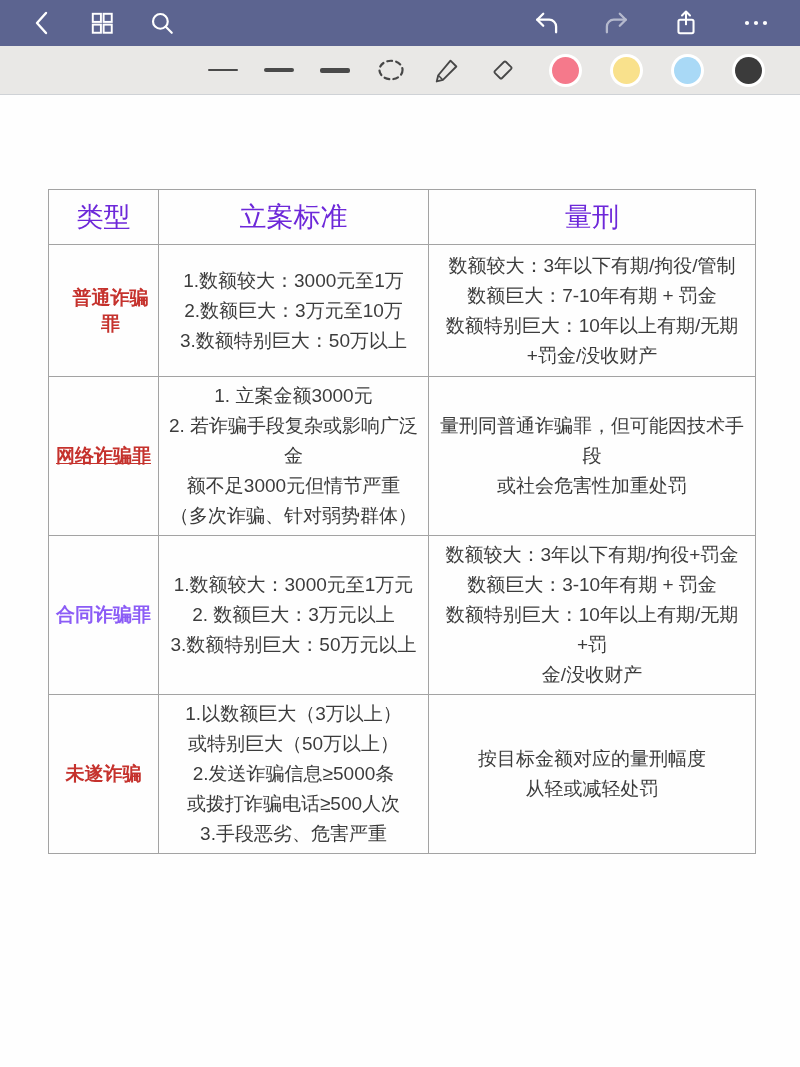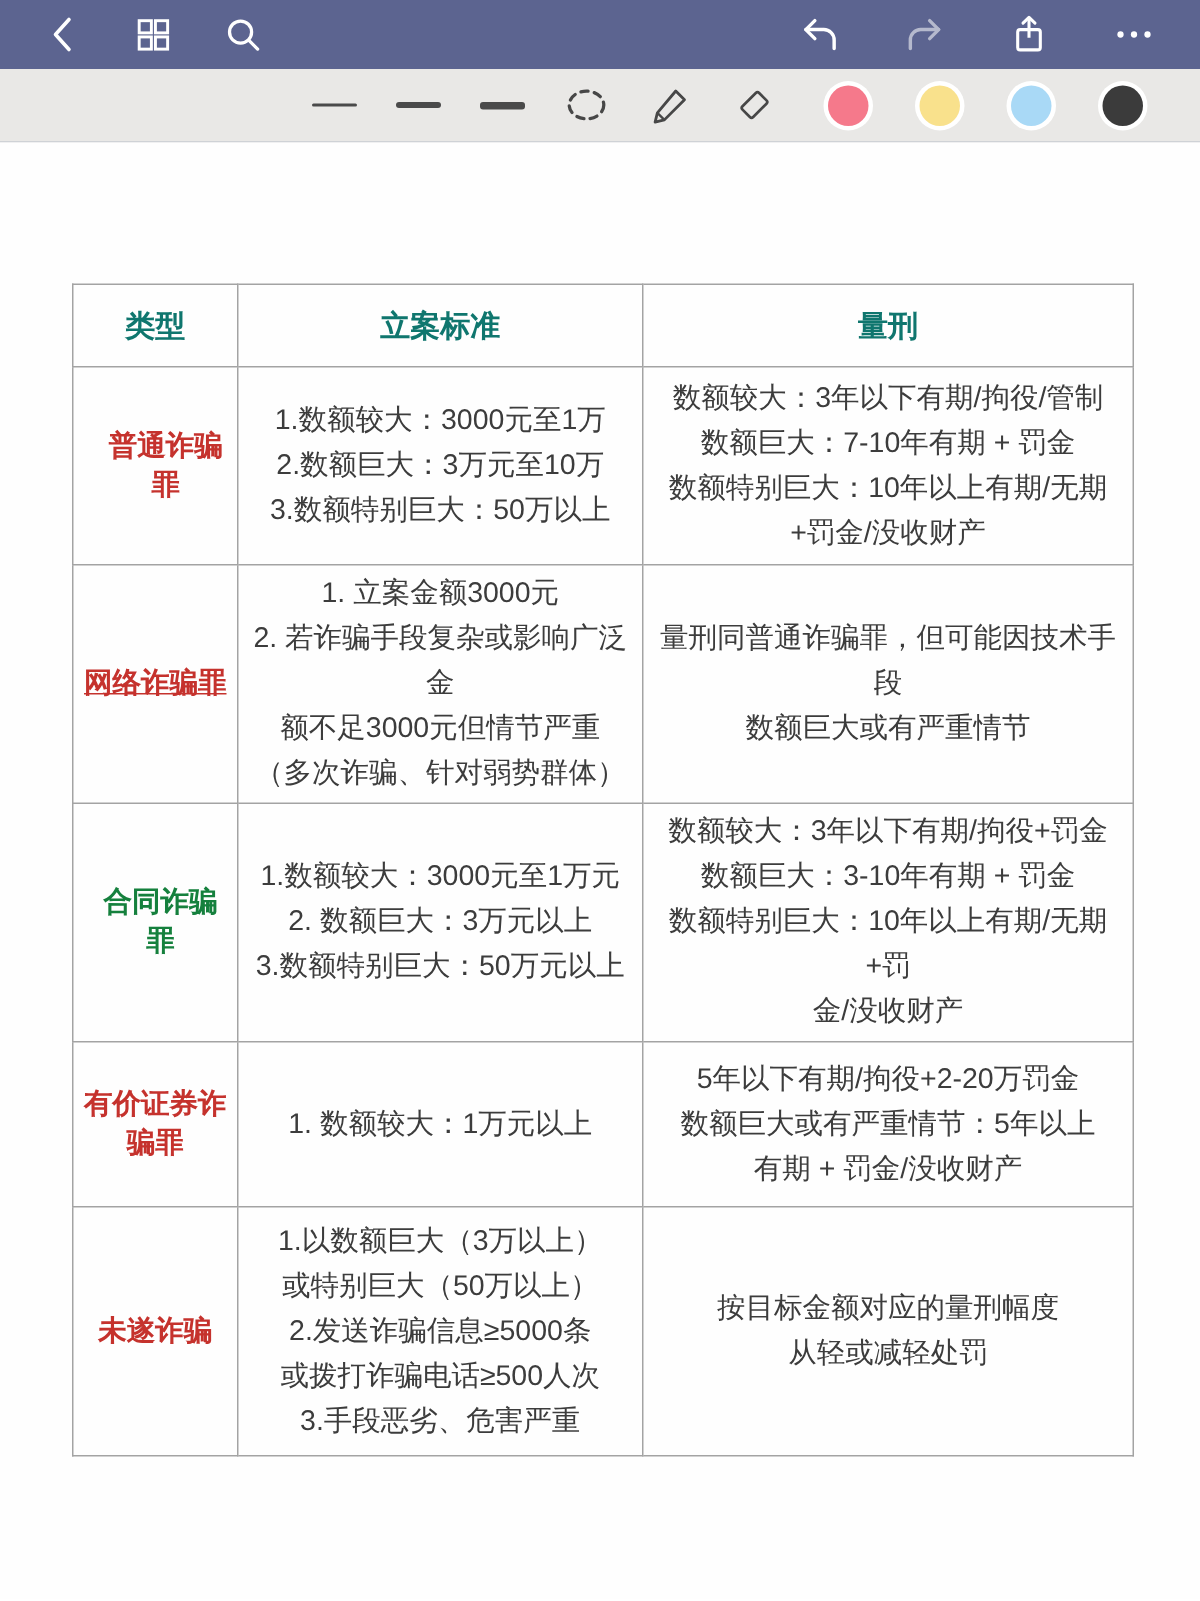--- a/index.html
+++ b/index.html
@@ -35,21 +35,21 @@
   .title { text-align:center; font-size:75px; font-weight:900; letter-spacing:3px;
     line-height:1.3; white-space:nowrap; font-family:"DejaVu Serif","Liberation Serif",serif; }
   .title .t-black { color:#151515; }
 
   
   .tbl-wrap { margin:50px 45px 0 48px; }
   table { width:707px; border-collapse:collapse; table-layout:fixed; }
   th, td { border:1px solid #a3a3a3; text-align:center; vertical-align:middle;
     white-space:pre-line; }
   thead tr { height:55px; }
-  th { font-size:20px; font-weight:bold; color:#0f766e; }
+  th { font-size:27px; font-weight:normal; color:#6d28d9; }
   td { font-size:19px; color:#3c3c3c; line-height:30px; padding:4px 6px; }
   td.type { font-weight:bold; font-size:19px; line-height:26px; }
   tbody tr:nth-child(1){ height:132px; }
   tbody tr:nth-child(2){ height:156px; }
   tbody tr:nth-child(3){ height:154px; }
   tbody tr:nth-child(4){ height:110px; }
   tbody tr:nth-child(5){ height:166px; }
 </style>
 </head>
 <body>
@@ -167,38 +167,31 @@
 数额特别巨大：10年以上有期/无期
 +罚金/没收财产</td>
           </tr>
           <tr>
             <td class="type" style="color: rgb(197, 50, 45); text-decoration: underline;">网络诈骗罪</td>
             <td class="std">1. 立案金额3000元
 2. 若诈骗手段复杂或影响广泛金
 额不足3000元但情节严重
 （多次诈骗、针对弱势群体）</td>
             <td class="sent">量刑同普通诈骗罪，但可能因技术手段
-数额巨大或有严重情节</td>
-          </tr>
-          <tr>
-            <td class="type" style="color: #15803d; padding-left: 13px;">合同诈骗罪</td>
+或社会危害性加重处罚</td>
+          </tr>
+          <tr>
+            <td class="type" style="color: #8b5cf6;">合同诈骗罪</td>
             <td class="std">1.数额较大：3000元至1万元
 2. 数额巨大：3万元以上
 3.数额特别巨大：50万元以上</td>
             <td class="sent">数额较大：3年以下有期/拘役+罚金
 数额巨大：3-10年有期 + 罚金
 数额特别巨大：10年以上有期/无期+罚
 金/没收财产</td>
-          </tr>
-          <tr>
-            <td class="type" style="color: rgb(197, 50, 45);">有价证券诈骗罪</td>
-            <td class="std">1. 数额较大：1万元以上</td>
-            <td class="sent">5年以下有期/拘役+2-20万罚金
-数额巨大或有严重情节：5年以上
-有期 + 罚金/没收财产</td>
           </tr>
           <tr>
             <td class="type" style="color: rgb(197, 50, 45);">未遂诈骗</td>
             <td class="std">1.以数额巨大（3万以上）
 或特别巨大（50万以上）
 2.发送诈骗信息≥5000条
 或拨打诈骗电话≥500人次
 3.手段恶劣、危害严重</td>
             <td class="sent">按目标金额对应的量刑幅度
 从轻或减轻处罚</td>

